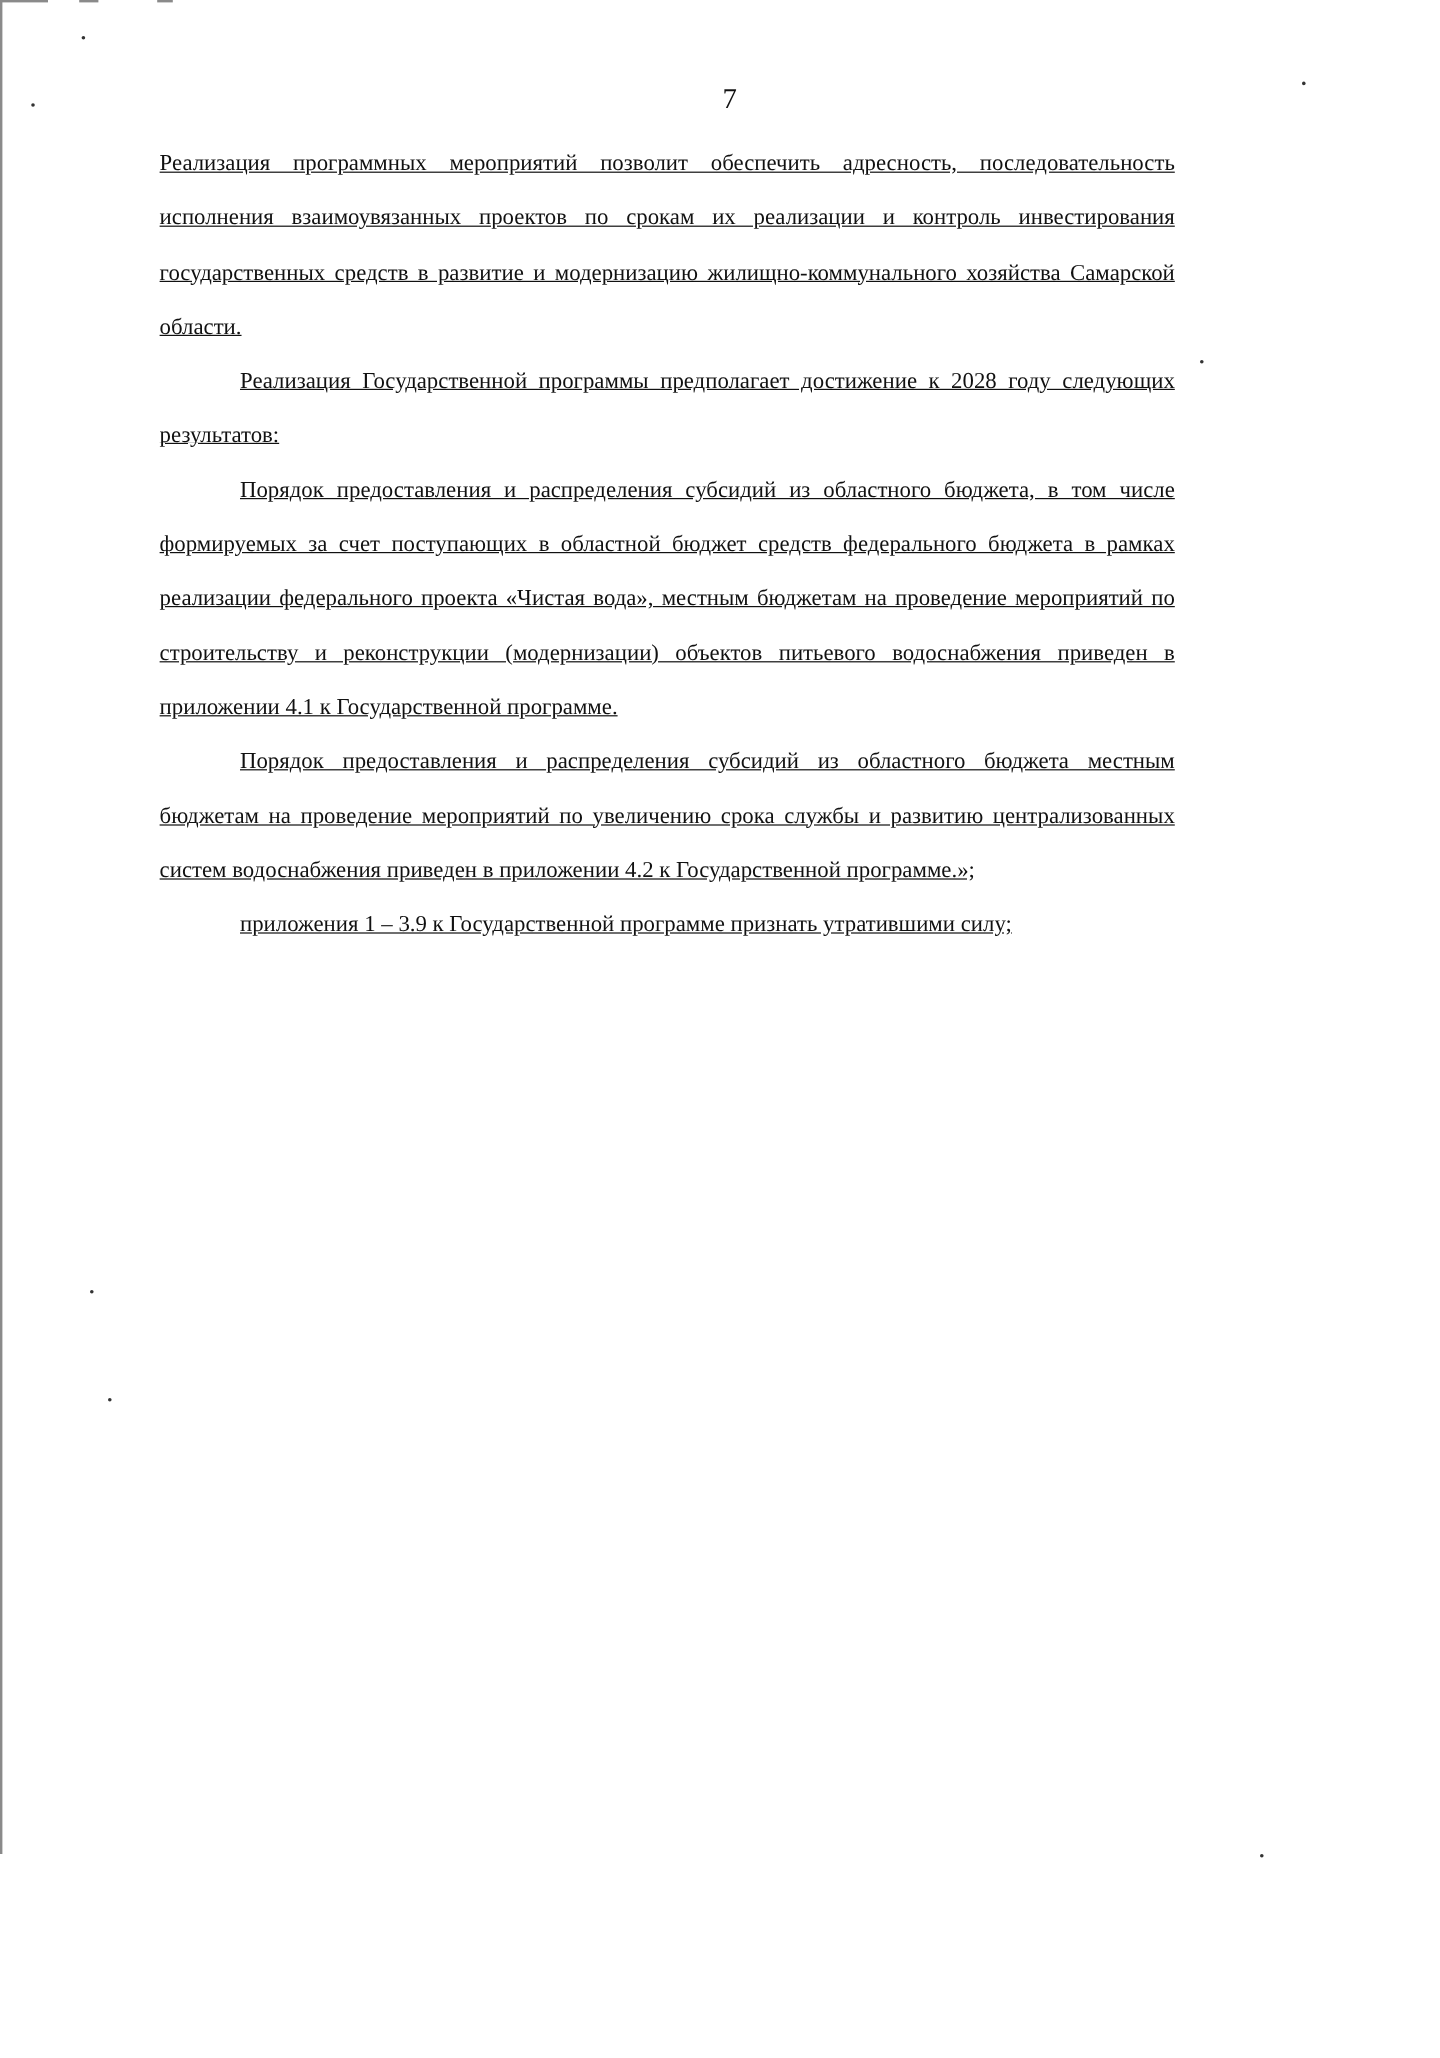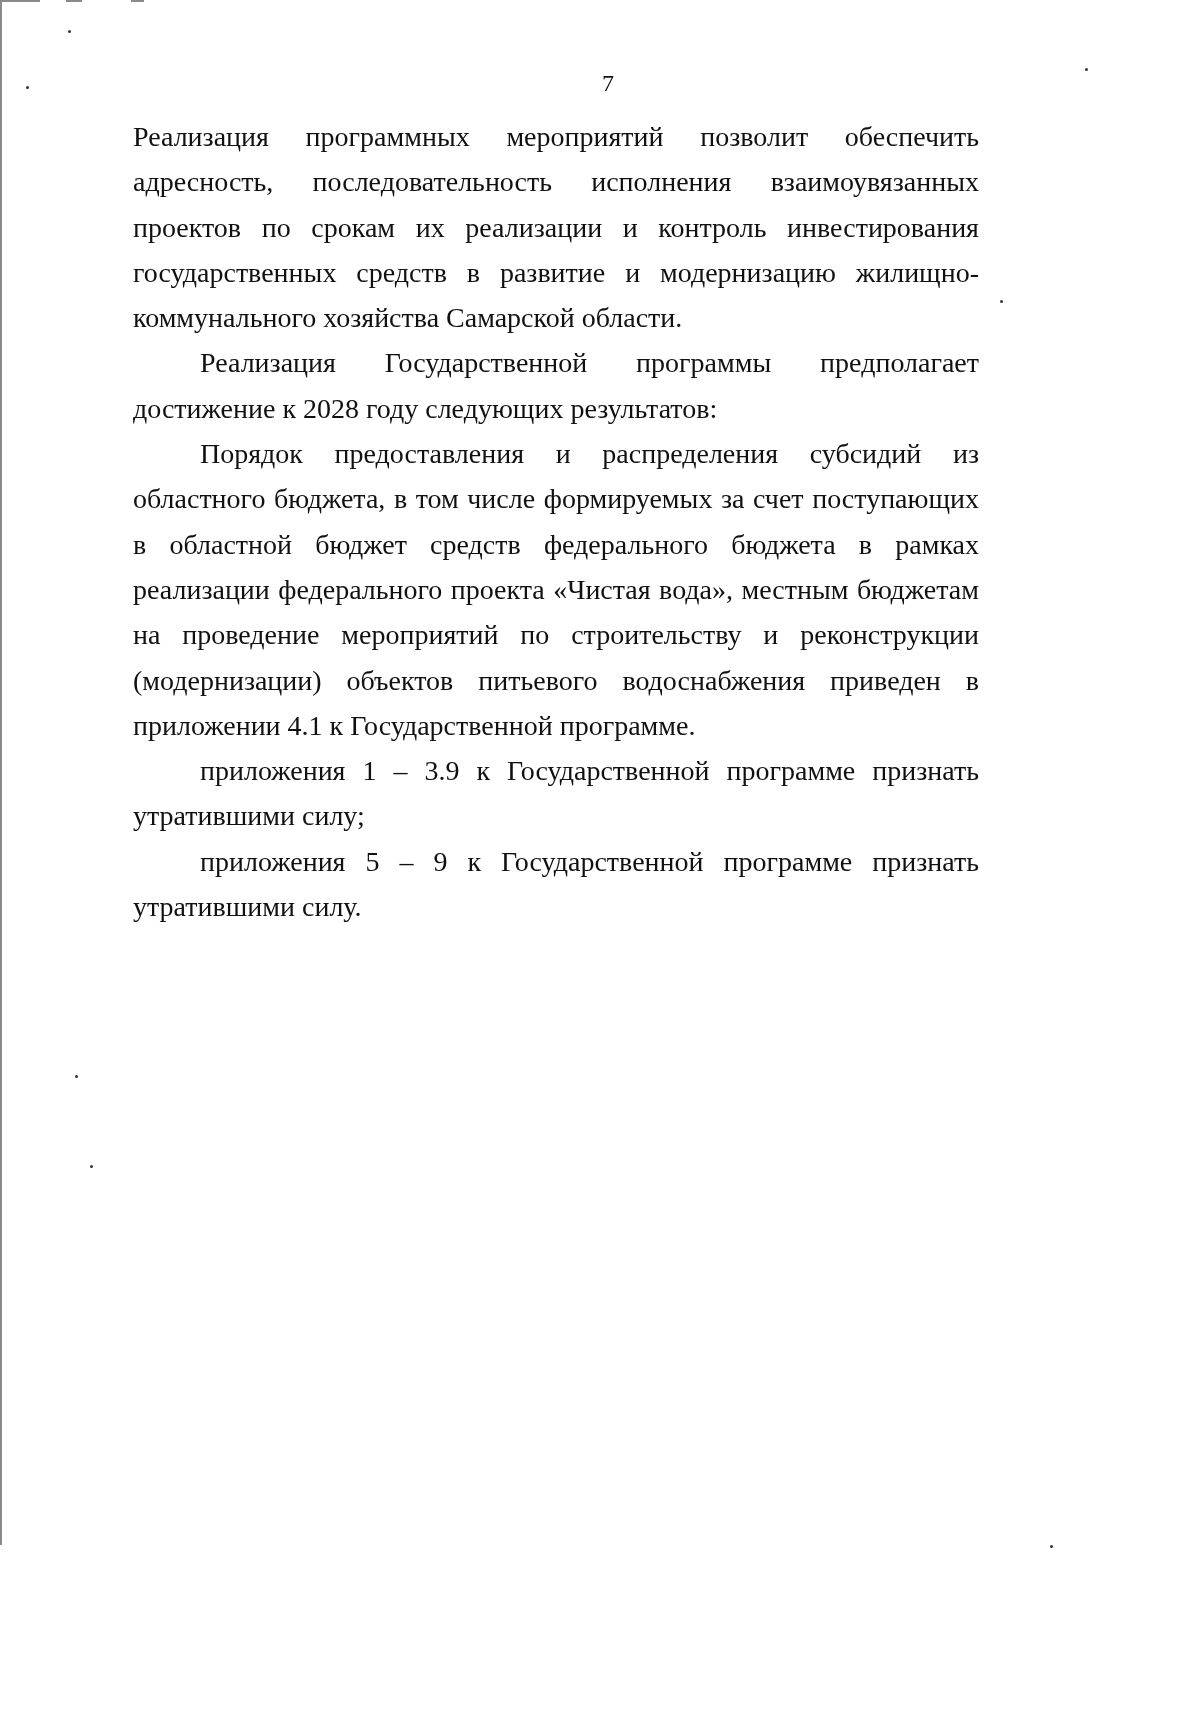--- a/index.html
+++ b/index.html
@@ -43,22 +43,23 @@
       width: 1200px;
       text-align: center;
       font-size: 24px;
       margin-left: 8px;
     }
     .content {
       position: absolute;
       left: 133px;
       top: 114px;
       width: 846px;
-      font-size: 28px;
+      font-size: 19px;
       line-height: 45.3px;
+      text-decoration: underline;
     }
     .para {
       margin: 0;
       text-align: justify;
       text-align-last: left;
     }
     .indent {
       text-indent: 67px;
     }
     .para + .para {
@@ -80,15 +81,15 @@
 <div class="speck" style="left:75px; top:1075px;"></div>
 <div class="speck" style="left:90px; top:1165px;"></div>
 <div class="speck" style="left:1050px; top:1545px;"></div>
 
 <div class="page-number">7</div>
 
 <div class="content">
   <p class="para">Реализация программных мероприятий позволит обеспечить адресность, последовательность исполнения взаимоувязанных проектов по срокам их реализации и контроль инвестирования государственных средств в развитие и модернизацию жилищно-коммунального хозяйства Самарской области.</p>
   <p class="para indent">Реализация Государственной программы предполагает достижение к 2028 году следующих результатов:</p>
   <p class="para indent">Порядок предоставления и распределения субсидий из областного бюджета, в том числе формируемых за счет поступающих в областной бюджет средств федерального бюджета в рамках реализации федерального проекта «Чистая вода», местным бюджетам на проведение мероприятий по строительству и реконструкции (модернизации) объектов питьевого водоснабжения приведен в приложении 4.1 к Государственной программе.</p>
+  <p class="para indent">Порядок предоставления и распределения субсидий из областного бюджета местным бюджетам на проведение мероприятий по увеличению срока службы и развитию централизованных систем водоснабжения приведен в приложении 4.2 к Государственной программе.»;</p>
   <p class="para indent">приложения 1 – 3.9 к Государственной программе признать утратившими силу;</p>
-  <p class="para indent">приложения 5 – 9 к Государственной программе признать утратившими силу.</p>
 </div>
 
 </body></html>

